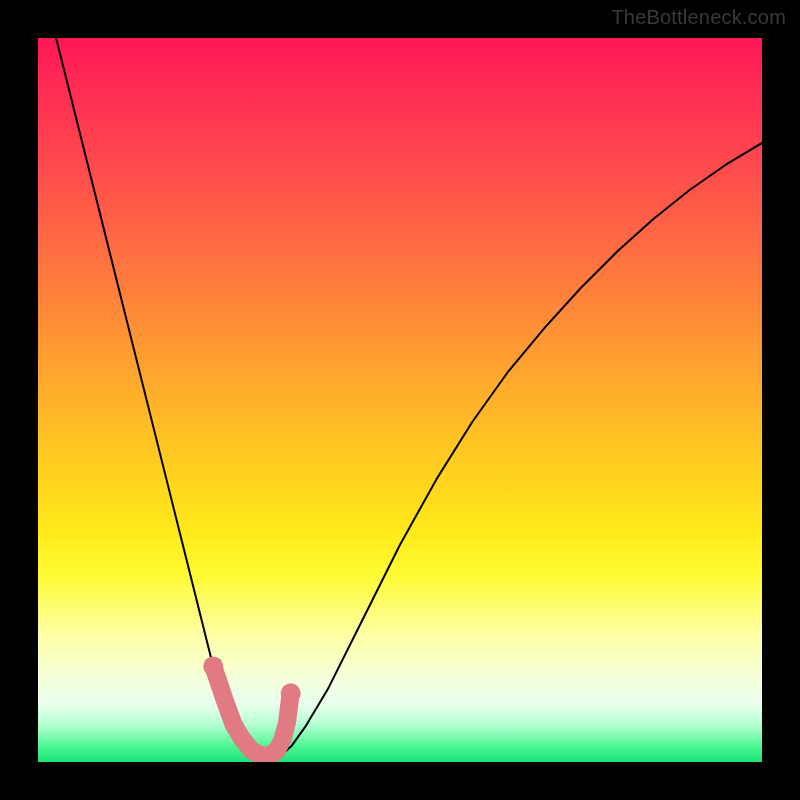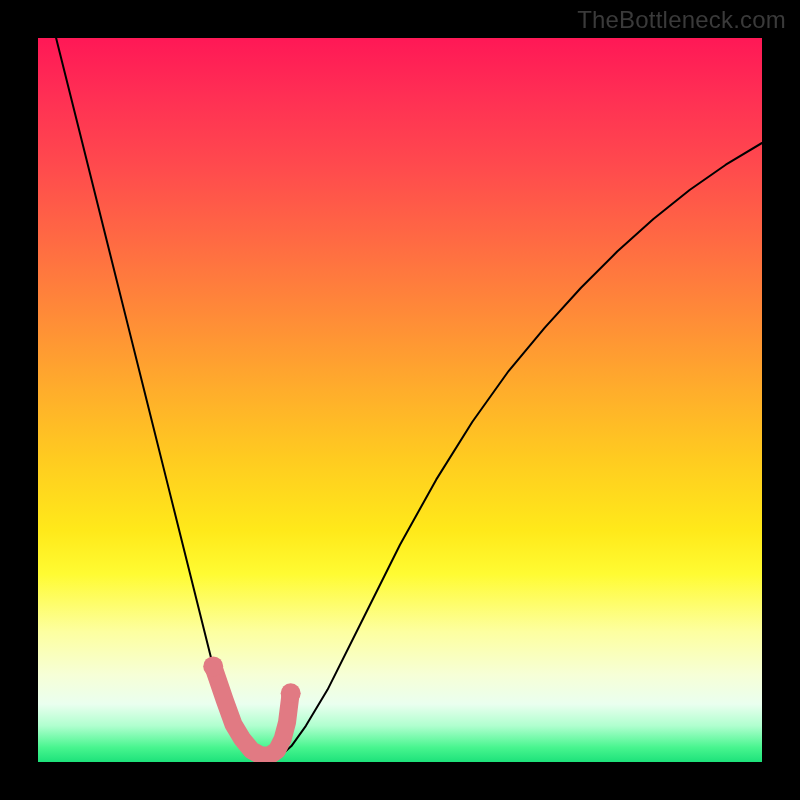--- a/index.html
+++ b/index.html
@@ -8,21 +8,21 @@
     position: relative;
     width: 800px;
     height: 800px;
     background: #000;
   }
   .watermark {
     position: absolute;
     top: 6px;
     right: 14px;
     font-family: Arial, Helvetica, sans-serif;
-    font-size: 24px;
+    font-size: 20px;
     color: #3a3a3a;
     font-weight: 500;
     letter-spacing: 0.2px;
     z-index: 10;
   }
   .plot {
     position: absolute;
     left: 38px;
     top: 38px;
     width: 724px;

